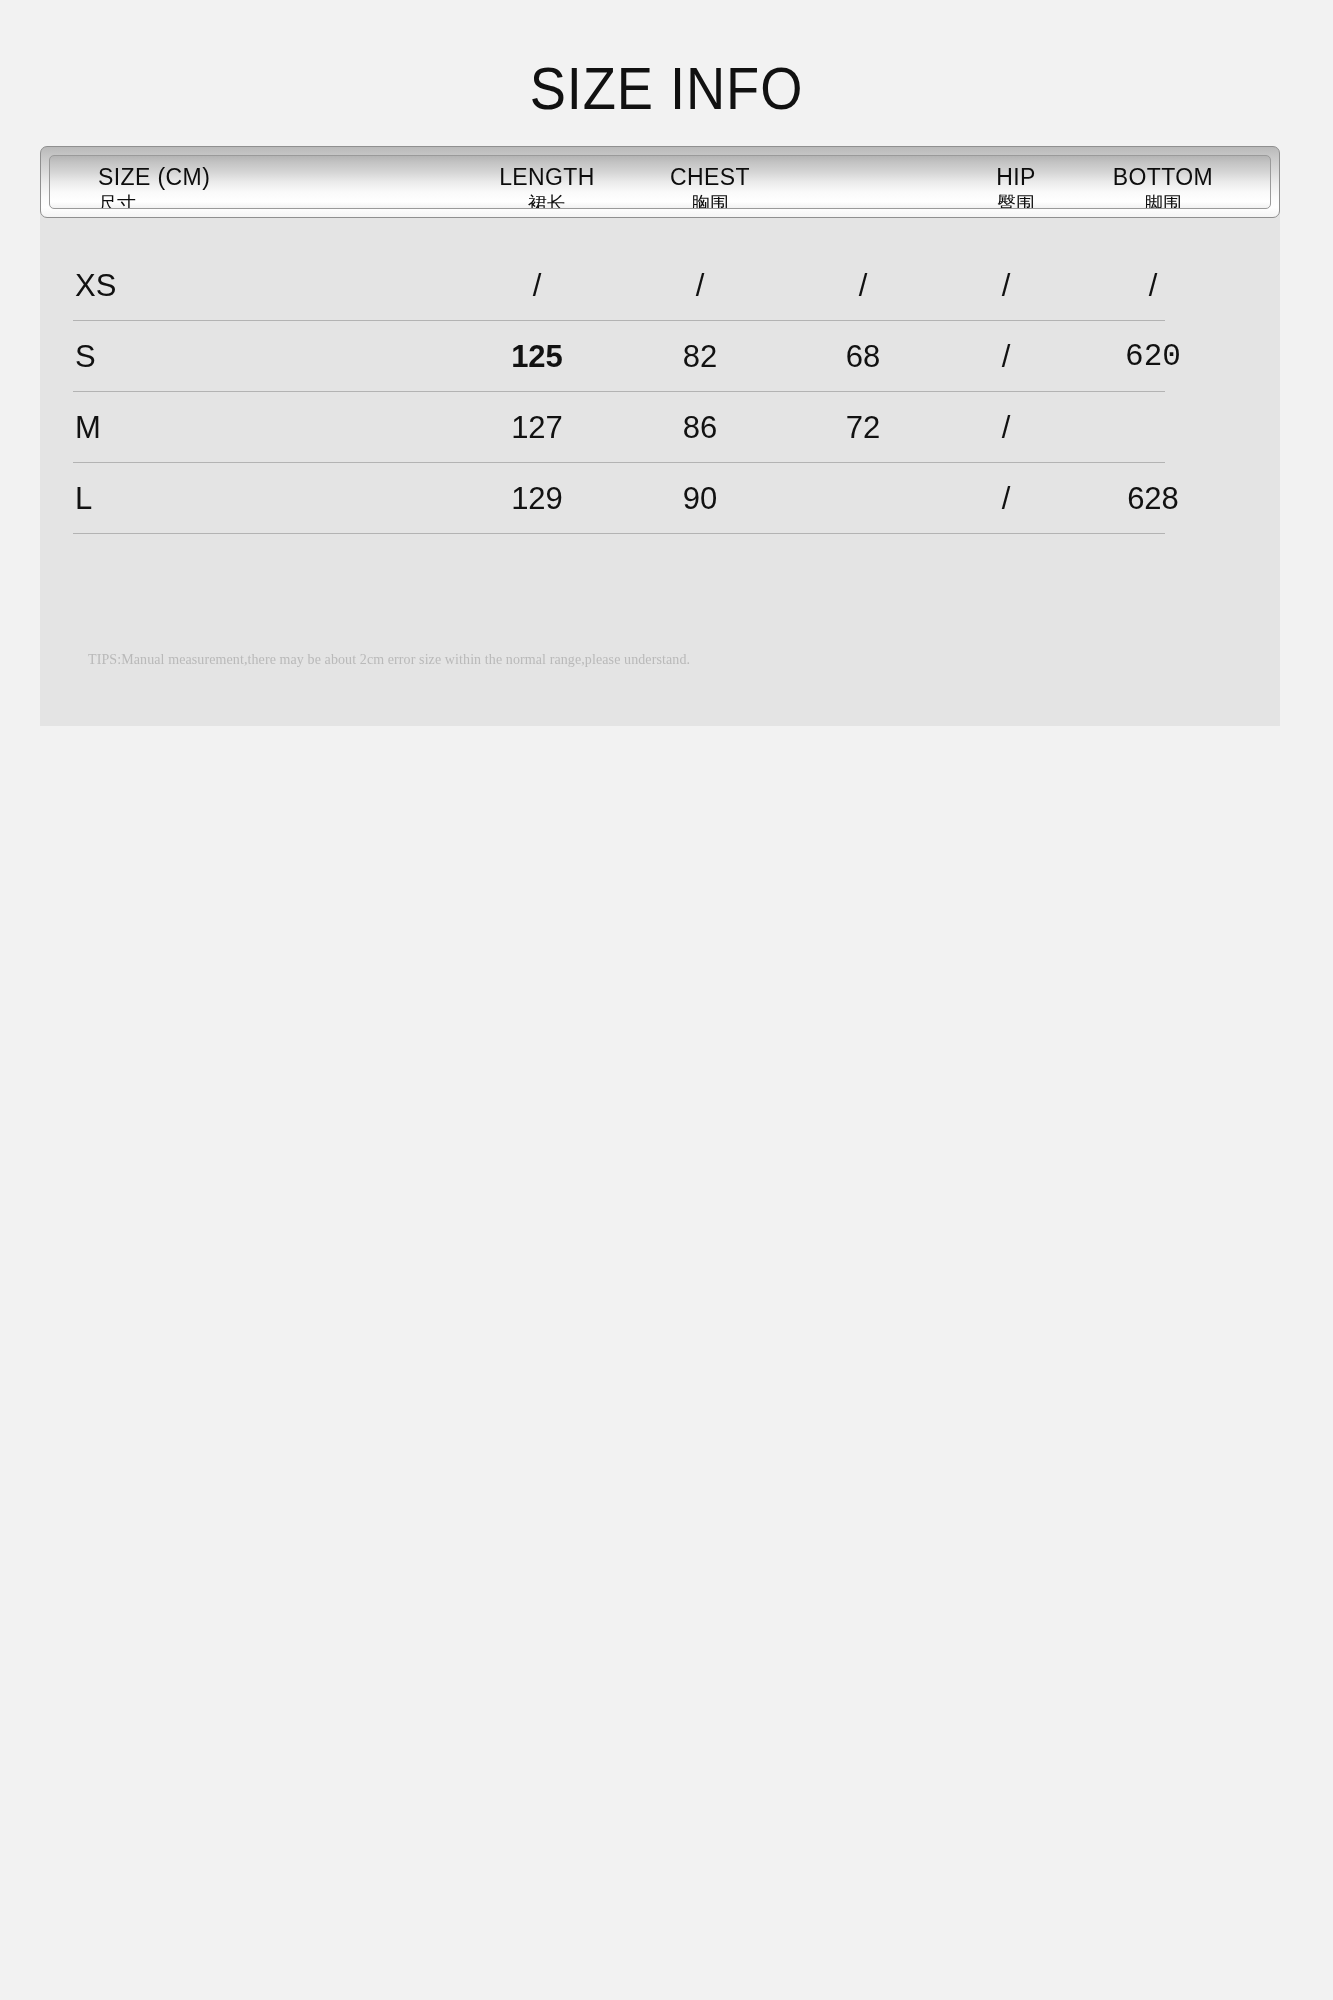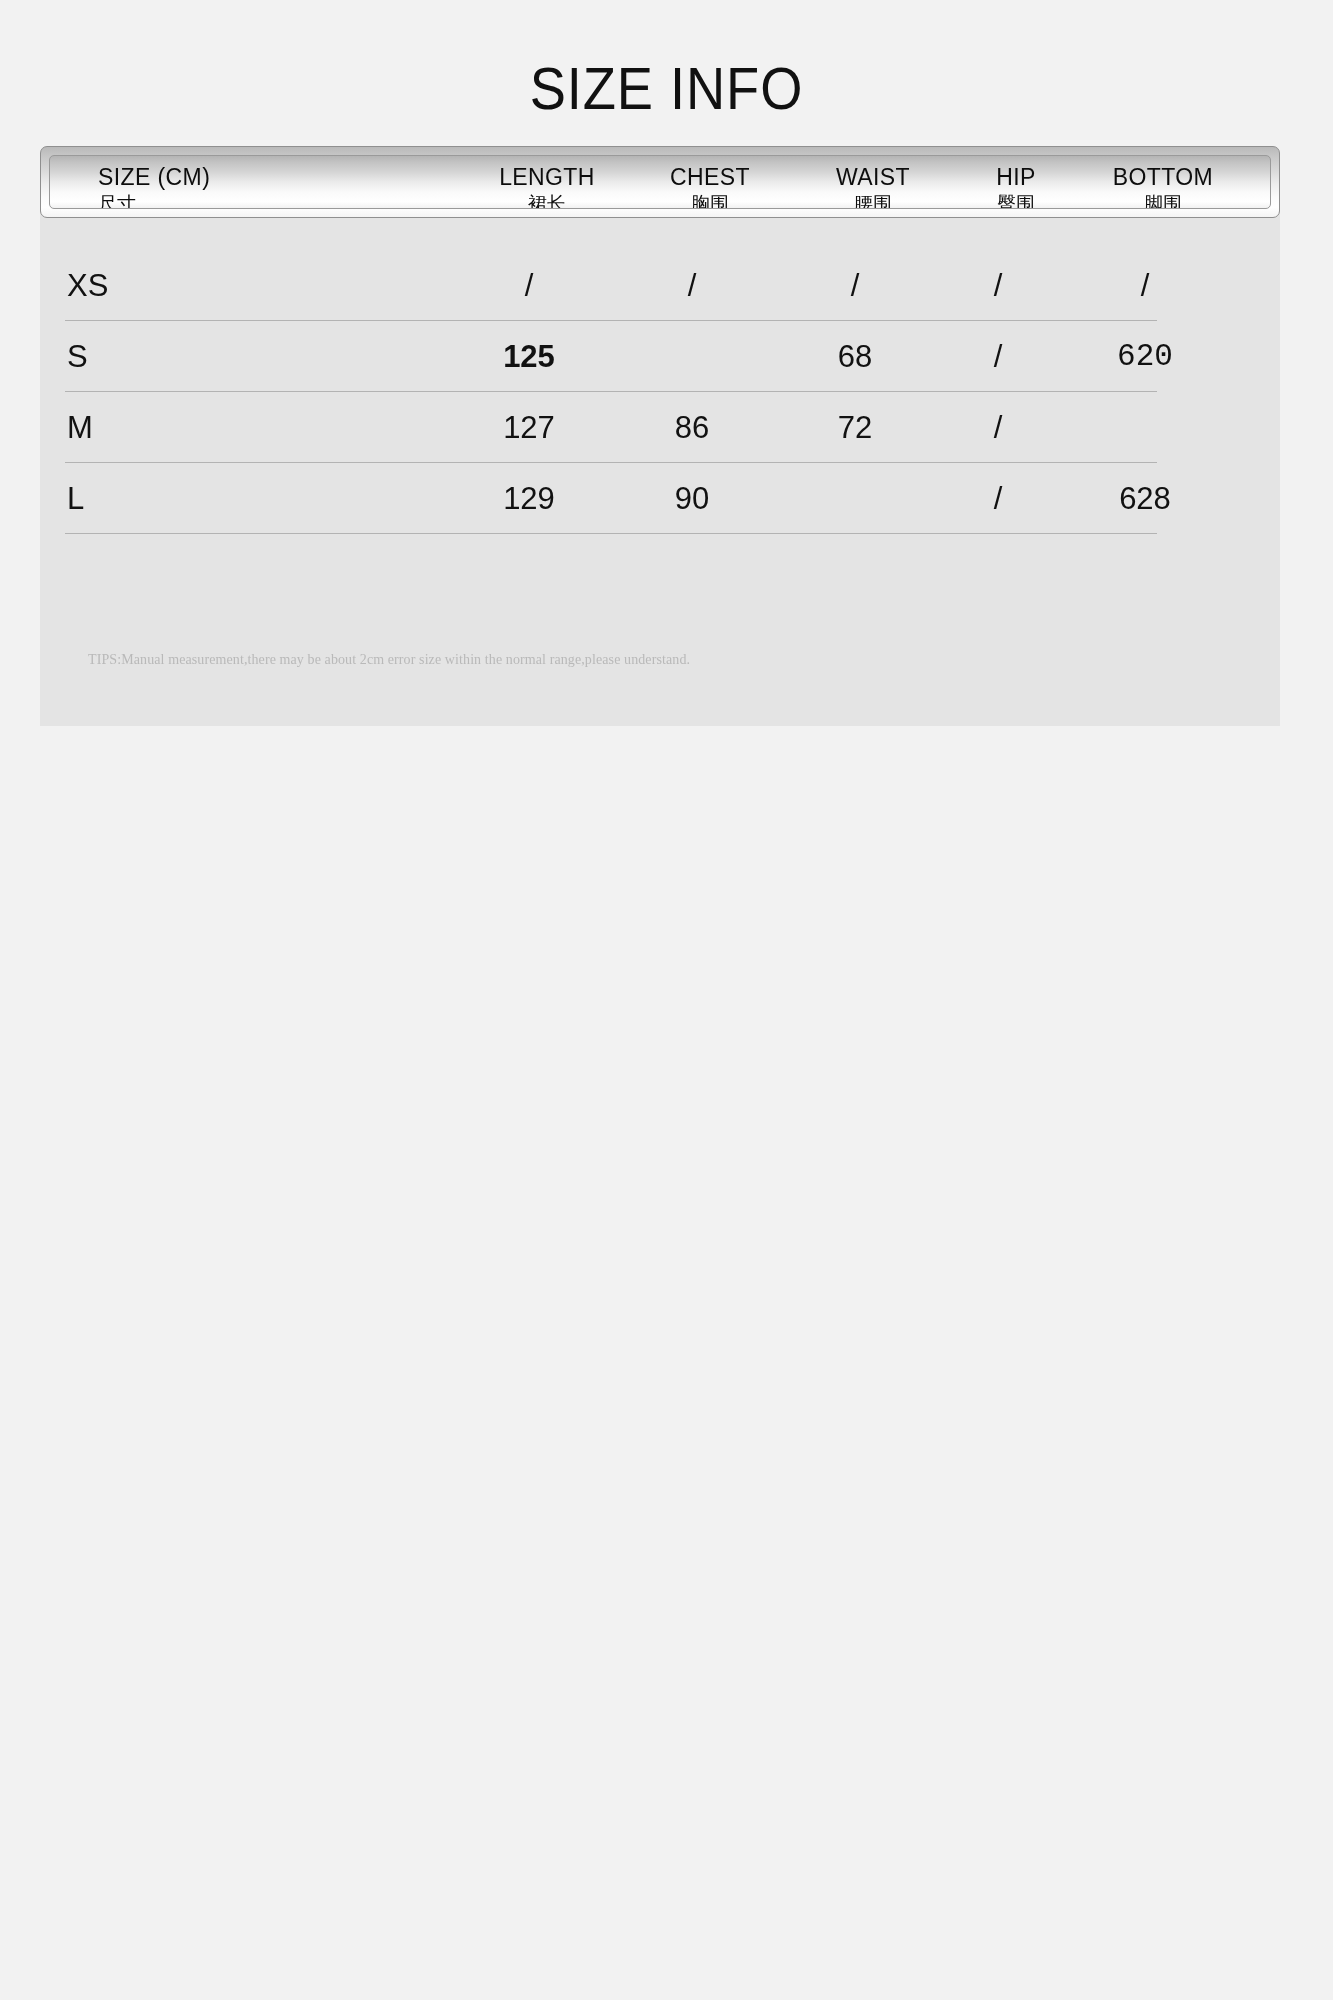--- a/index.html
+++ b/index.html
@@ -110,21 +110,21 @@
 
   .head-cell.size-col {
     left: 48px;
     text-align: left;
     width: 320px;
   }
 
   
   .tbody {
     position: absolute;
-    left: 32px;
+    left: 40px;
     top: 218px;
     width: 1240px;
     height: 380px;
     border-radius: 25px;
   }
 
   .row {
     position: absolute;
     left: 33px;
     width: 1092px;
@@ -185,24 +185,20 @@
           <span class="cn">尺寸</span>
         </div>
         <div class="head-cell" style="left: 377px; width: 240px;">
           <span class="en">LENGTH</span>
           <span class="cn">裙长</span>
         </div>
         <div class="head-cell" style="left: 540px; width: 240px;">
           <span class="en">CHEST</span>
           <span class="cn">胸围</span>
         </div>
-        <div class="head-cell" style="left: 703px; width: 240px;">
-          <span class="en">WAIST</span>
-          <span class="cn">腰围</span>
-        </div>
         <div class="head-cell" style="left: 846px; width: 240px;">
           <span class="en">HIP</span>
           <span class="cn">臀围</span>
         </div>
         <div class="head-cell" style="left: 993px; width: 240px;">
           <span class="en">BOTTOM</span>
           <span class="cn">脚围</span>
         </div>
       </div>
   </div>
@@ -213,20 +209,21 @@
         <div class="cell" style="left: 354px; width: 220px;">/</div>
         <div class="cell" style="left: 517px; width: 220px;">/</div>
         <div class="cell" style="left: 680px; width: 220px;">/</div>
         <div class="cell" style="left: 823px; width: 220px;">/</div>
         <div class="cell" style="left: 970px; width: 220px;">/</div>
         <div class="rule"></div>
       </div>
       <div class="row" style="top: 103px;">
         <div class="cell sz">S</div>
         <div class="cell" style="left: 354px; width: 220px; font-weight: bold;">125</div>
+        <div class="cell" style="left: 517px; width: 220px;">82</div>
         <div class="cell" style="left: 680px; width: 220px;">68</div>
         <div class="cell" style="left: 823px; width: 220px;">/</div>
         <div class="cell" style="left: 970px; width: 220px; font-family: Liberation Mono, monospace;">620</div>
         <div class="rule"></div>
       </div>
       <div class="row" style="top: 174px;">
         <div class="cell sz">M</div>
         <div class="cell" style="left: 354px; width: 220px;">127</div>
         <div class="cell" style="left: 517px; width: 220px;">86</div>
         <div class="cell" style="left: 680px; width: 220px;">72</div>

